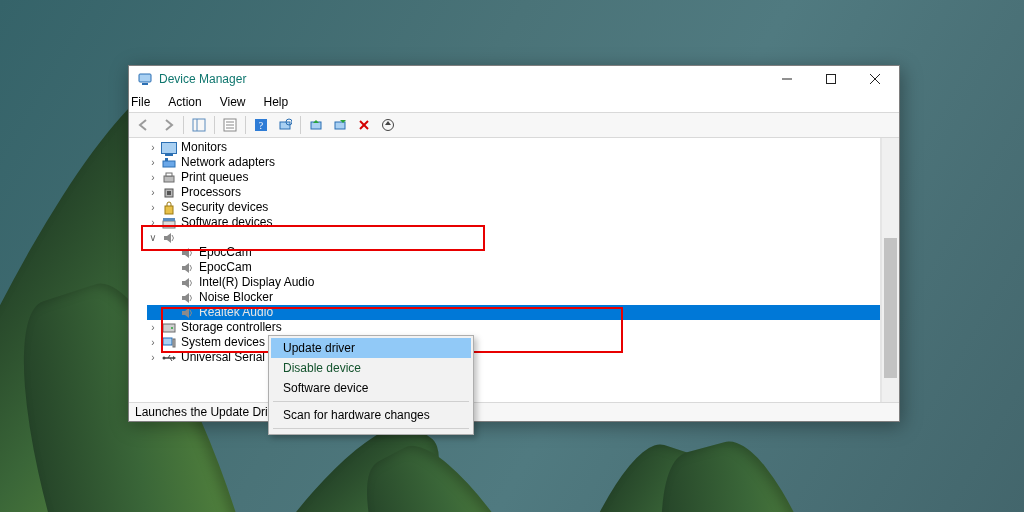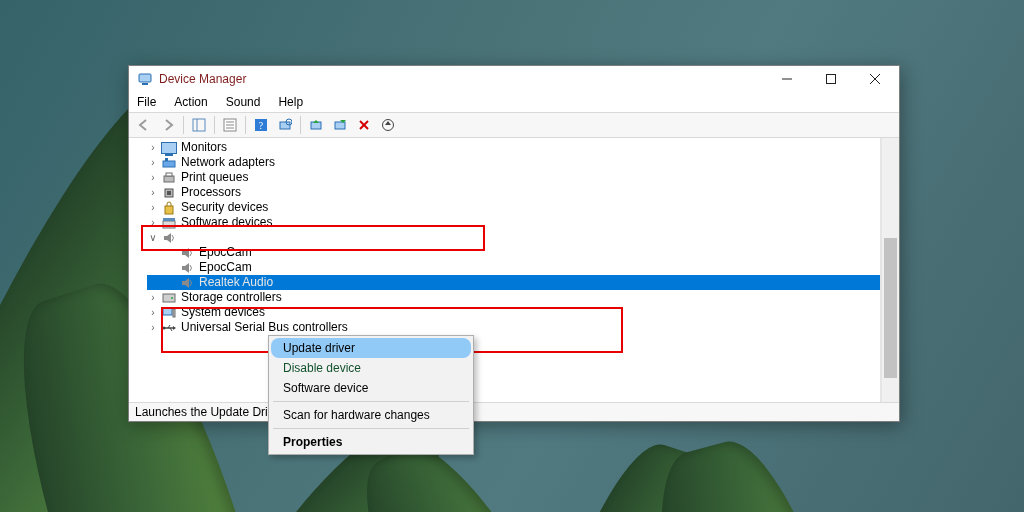--- a/index.html
+++ b/index.html
@@ -7,29 +7,29 @@
   
   .leaf{position:absolute;background:linear-gradient(100deg,#1f3a24 0%,#3a6638 50%,#5d8f3f 100%);box-shadow:inset -6px 0 12px rgba(0,0,0,.25);}
   .leaf.l1{left:-40px;top:60px;width:200px;height:700px;transform:rotate(25deg);border-radius:120px/600px;}
   .leaf.l2{left:60px;top:280px;width:180px;height:520px;transform:rotate(-18deg);border-radius:120px/500px;}
   .leaf.l3{left:260px;top:400px;width:120px;height:360px;transform:rotate(35deg);border-radius:90px/320px;}
   .leaf.l4{left:420px;top:430px;width:140px;height:420px;transform:rotate(-28deg);border-radius:100px/380px;}
   .leaf.l5{left:560px;top:440px;width:120px;height:360px;transform:rotate(18deg);border-radius:80px/300px;}
   .leaf.l6{left:680px;top:440px;width:160px;height:420px;transform:rotate(-15deg);border-radius:110px/380px;}
 
   .window{position:absolute;left:128px;top:65px;width:770px;height:355px;background:#fff;border:1px solid #7e7e7e;box-shadow:2px 4px 18px rgba(0,0,0,.35);display:flex;flex-direction:column;}
-  .titlebar{height:26px;display:flex;align-items:center;padding:0 2px 0 8px;color:#7f1d1d;}
+  .titlebar{height:26px;display:flex;align-items:center;padding:0 2px 0 8px;color:#0f766e;}
   .titlebar .app-icon{width:16px;height:16px;margin-right:6px;}
   .titlebar .app-icon svg{display:block}
   .titlebar .title{flex:0 0 auto;}
   .titlebar .spacer{flex:1;}
   .winbtn{width:44px;height:26px;display:flex;align-items:center;justify-content:center;}
   .winbtn .g{stroke:#222;stroke-width:1;fill:none;}
 
-  .menubar{height:20px;display:flex;align-items:center;padding:0 6px;gap:14px;}
+  .menubar{height:20px;display:flex;align-items:center;padding:0 0;gap:14px;}
   .menubar span{padding:1px 2px;}
 
   .toolbar{height:24px;border-top:1px solid #d9d9d9;border-bottom:1px solid #d9d9d9;display:flex;align-items:center;padding:0 4px;gap:2px;background:#f7f7f7;}
   .tb{width:20px;height:20px;display:flex;align-items:center;justify-content:center;border:1px solid transparent;}
   .tb.sep{width:1px;height:18px;background:#cfcfcf;margin:0 2px;border:none;}
   .tb svg{display:block}
   .tb.gray svg *{stroke:#9b9b9b;}
 
   .client{flex:1;display:flex;min-height:0;}
   .tree{flex:1;padding:2px 0 2px 18px;border-right:1px solid #e5e5e5;overflow:hidden;line-height:15px;position:relative;}
@@ -43,21 +43,21 @@
   .scrollbar .thumb{position:absolute;left:2px;right:2px;top:100px;height:140px;background:#c2c2c2;}
 
   .statusbar{height:18px;border-top:1px solid #d9d9d9;padding:0 6px;display:flex;align-items:center;background:#f7f7f7;}
 
   
   .redbox{position:absolute;border:2px solid #e80000;pointer-events:none;}
 
   
   .ctxmenu{position:absolute;width:200px;background:#f2f2f2;border:1px solid #aeaeae;box-shadow:3px 3px 6px rgba(0,0,0,.25);padding:2px;font-size:12px;}
   .ctxmenu .item{height:20px;display:flex;align-items:center;padding:0 12px;}
-  .ctxmenu .item.hl{background:#91c9f7;border-radius:8px;}
+  .ctxmenu .item.hl{background:#91c9f7;}
   .ctxmenu .item.dis{color:#14532d;}
   .ctxmenu .item.bold{font-weight:600;}
   .ctxmenu hr{border:none;border-top:1px solid #cfcfcf;margin:3px 2px;}
 
   
   .gl-monitor{width:14px;height:10px;border:1px solid #2b6fb3;background:#a9d0f2;position:relative;}
   .gl-monitor:after{content:"";position:absolute;left:3px;right:3px;bottom:-3px;height:2px;background:#2b6fb3;}
 </style>
 </head>
 <body>
@@ -95,21 +95,21 @@
           <svg width="10" height="10">
             <line class="g" x1="0" y1="0" x2="10" y2="10"></line>
             <line class="g" x1="10" y1="0" x2="0" y2="10"></line>
           </svg>
         </div>
     </div>
 
     <div class="menubar">
       <span>File</span>
       <span>Action</span>
-      <span>Sound</span>
+      <span>View</span>
       <span>Help</span>
     </div>
 
     <div class="toolbar">
       <div class="tb gray">
           <svg width="14" height="12">
             <path d="M9 1 L3 6 L9 11" fill="none" stroke="#8a8a8a" stroke-width="2"></path>
           </svg>
         </div>
       <div class="tb gray">
@@ -253,20 +253,40 @@
           </div>
           <div class="row indent2">
             <span class="exp"></span>
             <span class="ico">
               <svg width="12" height="12">
                 <path d="M1 4 H4 L8 1 V11 L4 8 H1 Z" fill="#8a8a8a"></path>
                 <path d="M9 3 Q12 6 9 9" fill="none" stroke="#8a8a8a"></path>
               </svg>
             </span>
             <span>EpocCam</span>
+          </div>
+          <div class="row indent2">
+            <span class="exp"></span>
+            <span class="ico">
+              <svg width="12" height="12">
+                <path d="M1 4 H4 L8 1 V11 L4 8 H1 Z" fill="#8a8a8a"></path>
+                <path d="M9 3 Q12 6 9 9" fill="none" stroke="#8a8a8a"></path>
+              </svg>
+            </span>
+            <span>Intel(R) Display Audio</span>
+          </div>
+          <div class="row indent2">
+            <span class="exp"></span>
+            <span class="ico">
+              <svg width="12" height="12">
+                <path d="M1 4 H4 L8 1 V11 L4 8 H1 Z" fill="#8a8a8a"></path>
+                <path d="M9 3 Q12 6 9 9" fill="none" stroke="#8a8a8a"></path>
+              </svg>
+            </span>
+            <span>Noise Blocker</span>
           </div>
           <div class="row indent2 selected">
             <span class="exp"></span>
             <span class="ico">
               <svg width="12" height="12">
                 <path d="M1 4 H4 L8 1 V11 L4 8 H1 Z" fill="#8a8a8a"></path>
                 <path d="M9 3 Q12 6 9 9" fill="none" stroke="#8a8a8a"></path>
               </svg>
             </span>
             <span>Realtek Audio</span>
@@ -316,17 +336,16 @@
     <div class="redbox" style="left:12px;top:159px;width:340px;height:22px;"></div>
     <div class="redbox" style="left:32px;top:241px;width:458px;height:42px;"></div>
 
     <div class="ctxmenu" id="ctx" style="left:139px;top:269px;">
         <div class="item hl">Update driver</div>
         <div class="item dis">Disable device</div>
         <div class="item">Software device</div>
         <hr>
         <div class="item">Scan for hardware changes</div>
         <hr>
-        <div class="item bold">Properties</div>
       </div>
 
   </div>
 </div>
 
 </body></html>

